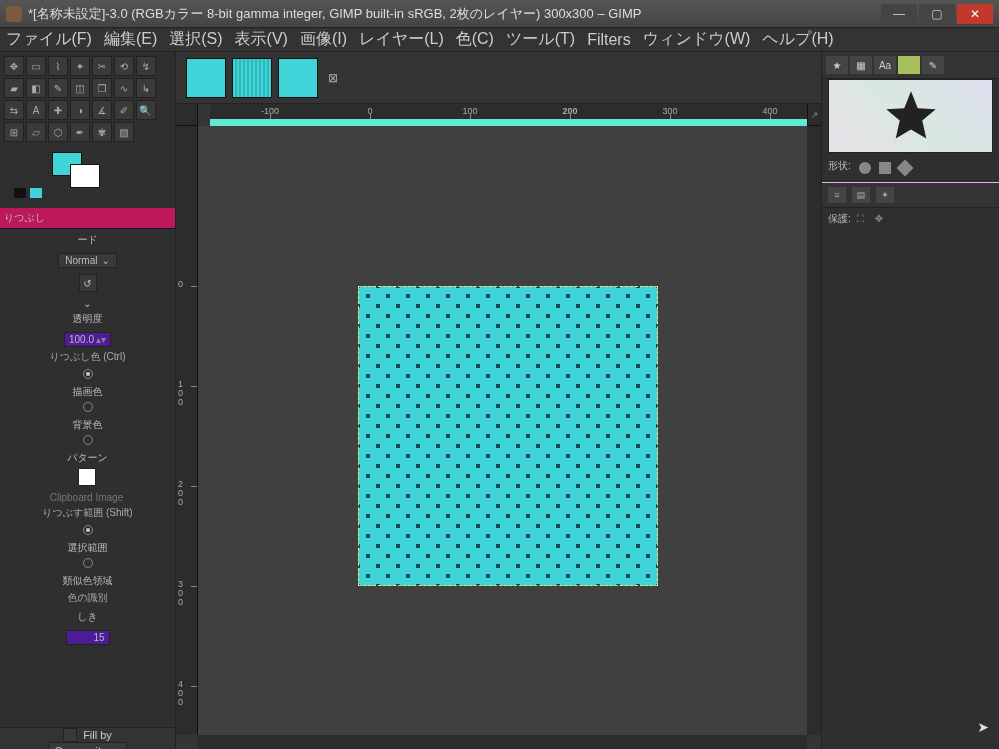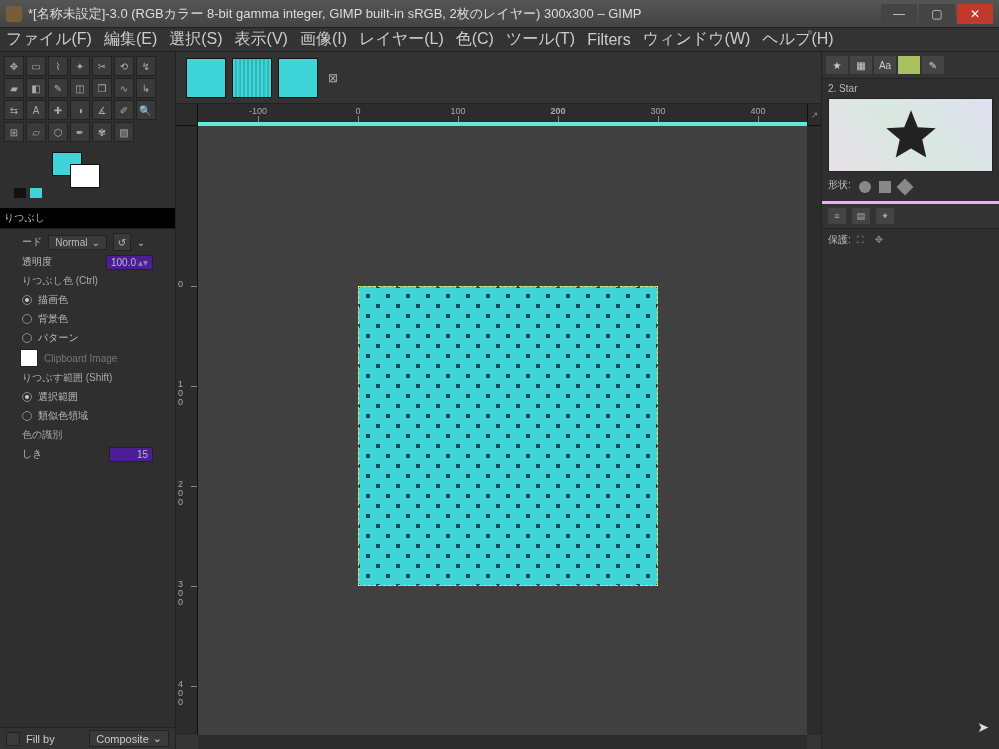--- a/index.html
+++ b/index.html
@@ -16,61 +16,61 @@
 .left { width: 176px; background: #2f2f2f; border-right: 1px solid #222; display: flex; flex-direction: column; }
 .toolbox { padding: 4px; }
 .toolrow { display: flex; gap: 2px; margin-bottom: 2px; }
 .tool { width: 20px; height: 20px; background: #3a3a3a; border: 1px solid #222; display: flex; align-items: center; justify-content: center; font-size: 10px; color: #aaa; }
 .colors { position: relative; height: 56px; padding: 6px 14px; }
 .fg { position: absolute; left: 52px; top: 4px; width: 30px; height: 24px; background: #3fd5d8; border: 1px solid #111; }
 .bg { position: absolute; left: 70px; top: 16px; width: 30px; height: 24px; background: #fff; border: 1px solid #111; }
 .sw { position: absolute; left: 14px; top: 40px; width: 12px; height: 10px; background: #111; }
 .active-sw { position: absolute; left: 30px; top: 40px; width: 12px; height: 10px; background: #3fd5d8; }
 .toolopts { flex: 1; padding: 4px 6px; overflow: hidden; font-size: 10px; color: #bbb; }
-.toolopts .hdr { background: #000000; padding: 3px 4px; margin: 0 -6px 4px -6px; border-bottom: 1px solid #1a1a1a; }
-.optrow { display: flex; align-items: center; gap: 6px; margin: 3px 16px; min-height: 16px; }
+.toolopts .hdr { background: #be185d; padding: 3px 4px; margin: 0 -6px 4px -6px; border-bottom: 1px solid #1a1a1a; }
+.optrow { display: flex; align-items: center; gap: 6px; margin: 3px 16px; min-height: 16px; flex-direction: column; }
 .optrow.rt { justify-content: space-between; }
 .modebox { display: flex; align-items: center; gap: 6px; }
 .dropdown { background: #3a3a3a; border: 1px solid #222; padding: 1px 6px; display: inline-flex; align-items: center; gap: 4px; }
 .resetbtn { width: 18px; height: 18px; background: #3a3a3a; border: 1px solid #222; display: flex; align-items: center; justify-content: center; }
 .numfield { background: #4c1d95; border: 1px solid #222; padding: 1px 4px; min-width: 44px; text-align: right; display: inline-block; }
 .radio { width: 10px; height: 10px; border: 1px solid #888; border-radius: 50%; display: inline-block; }
 .radio.on::after { content: ""; display: block; width: 4px; height: 4px; background: #ccc; border-radius: 50%; margin: 2px; }
 .check { width: 10px; height: 10px; border: 1px solid #888; display: inline-block; position: relative; }
 .check.on::after { content: "✓"; position: absolute; top: -3px; left: -1px; font-size: 10px; color: #ccc; }
 .swatch { width: 18px; height: 18px; background: #fff; border: 1px solid #222; }
 .sublabel { color: #aaa; }
-.bottombar { height: 22px; background: #333; border-top: 1px solid #222; display: flex; align-items: center; padding: 0 6px; justify-content: space-between; }
+.bottombar { height: 22px; background: #333; border-top: 1px solid #222; display: flex; align-items: center; padding: 0 6px; justify-content: space-between; flex-direction: column; }
 .small-sq { width: 14px; height: 14px; background: #3a3a3a; border: 1px solid #222; }
 .center { flex: 1; background: #353535; display: flex; flex-direction: column; overflow: hidden; }
 .thumbs { height: 52px; background: #333; display: flex; align-items: center; gap: 6px; padding: 4px 10px; border-bottom: 1px solid #222; }
 .th { width: 40px; height: 40px; background: #3fd5d8; border: 1px solid #111; }
 .th.p2 { background: repeating-linear-gradient(90deg,#3fd5d8 0 2px,#2fb8bb 2px 4px); }
 .th.p3 { background: radial-gradient(#158 10%, transparent 12%) 0 0/6px 6px, #3fd5d8; }
 .closex { color: #aaa; font-size: 12px; margin-left: 4px; }
 .canvaswrap { flex: 1; position: relative; overflow: hidden; }
-.hruler { position: absolute; left: 22px; right: 14px; top: 0; height: 22px; background: #2c2c2c; border-bottom: 4px solid #5eead4; }
+.hruler { position: absolute; left: 34px; right: 14px; top: 0; height: 22px; background: #2c2c2c; border-bottom: 7px solid #5eead4; }
 .vruler { position: absolute; top: 22px; bottom: 14px; left: 0; width: 22px; background: #2c2c2c; border-right: 1px solid #111; }
 .corner { position: absolute; left: 0; top: 0; width: 22px; height: 22px; background: #2c2c2c; border-right: 1px solid #111; border-bottom: 1px solid #111; }
 .nav-icon { position: absolute; right: 0; top: 0; width: 14px; height: 22px; background: #2c2c2c; border-left: 1px solid #111; border-bottom: 1px solid #111; display: flex; align-items: center; justify-content: center; font-size: 9px; color: #888; }
 .tick { position: absolute; bottom: 0; width: 1px; height: 6px; background: #888; }
 .ticklab { position: absolute; top: 2px; font-size: 9px; color: #aaa; transform: translateX(-50%); white-space: nowrap; }
 .vtick { position: absolute; right: 0; height: 1px; width: 6px; background: #888; }
 .vticklab { position: absolute; left: 2px; font-size: 9px; color: #aaa; line-height: 1; }
 .viewport { position: absolute; left: 22px; right: 14px; top: 22px; bottom: 14px; background: #404040; overflow: hidden; }
 .canvas { position: absolute; left: 160px; top: 160px; width: 300px; height: 300px; background: #3fd5d8; background-image: radial-gradient(#134a55 16%, transparent 18%), radial-gradient(#134a55 16%, transparent 18%); background-size: 20px 20px; background-position: 0 0, 10px 10px; outline: 1px dashed #ffdd55; outline-offset: -1px; }
 .hscroll { position: absolute; left: 22px; right: 14px; bottom: 0; height: 14px; background: #2c2c2c; }
 .vscroll { position: absolute; top: 22px; bottom: 14px; right: 0; width: 14px; background: #2c2c2c; }
 .right { width: 178px; background: #2f2f2f; border-left: 1px solid #222; display: flex; flex-direction: column; }
 .rtabs { display: flex; gap: 2px; padding: 4px; border-bottom: 1px solid #222; background: #333; }
 .rtab { width: 22px; height: 18px; background: #444; display: flex; align-items: center; justify-content: center; font-size: 10px; }
 .brushname { padding: 4px 6px; color: #bbb; font-size: 10px; }
 .brushprev { margin: 0 6px; height: 74px; background: linear-gradient(45deg,#e8e0e8,#d8e8e0,#e0e0f0); display: flex; align-items: center; justify-content: center; border: 1px solid #222; }
 .brushprev svg { width: 54px; height: 54px; }
-.rsection { padding: 6px; border-bottom: 3px solid #f0abfc; }
+.rsection { padding: 6px; border-bottom: 1px solid #f0abfc; }
 .rsection .lbl { color: #bbb; font-size: 10px; margin-bottom: 3px; }
 .shapes { display: flex; gap: 8px; }
 .shape { width: 12px; height: 12px; background: #888; }
 .shape.circle { border-radius: 50%; }
 .shape.diamond { transform: rotate(45deg); }
 .rrow { display: flex; justify-content: space-between; align-items: center; margin: 6px 0; font-size: 10px; color: #bbb; }
 .smallbox { width: 28px; height: 14px; background: #3a3a3a; border: 1px solid #222; }
 .layerhdr { display: flex; gap: 6px; padding: 4px 6px; border-bottom: 1px solid #222; background: #333; }
 .lhicon { width: 18px; height: 16px; background: #444; display: flex; align-items: center; justify-content: center; font-size: 9px; color: #aaa; }
 .protect { padding: 4px 6px; font-size: 10px; color: #bbb; display: flex; align-items: center; gap: 6px; }
@@ -265,21 +265,20 @@
   </div>
 
   <div class="right">
     <div class="rtabs">
       <div class="rtab">★</div>
       <div class="rtab">▦</div>
       <div class="rtab">Aa</div>
       <div class="rtab" style="background:#a8c060;"></div>
       <div class="rtab">✎</div>
     </div>
-    <div class="brushname">2. Star</div>
     <div class="brushprev">
       <svg viewBox="0 0 24 24">
           <polygon points="12,1 15,8.5 23,9 17,14 18.8,22 12,18 5.2,22 7,14 1,9 9,8.5" fill="#222"></polygon>
         </svg>
     </div>
     <div class="rsection">
       <div style="display:flex;align-items:center;gap:8px;">
         <span class="lbl">形状:</span>
         <div class="shapes">
           <div class="shape circle"></div>

